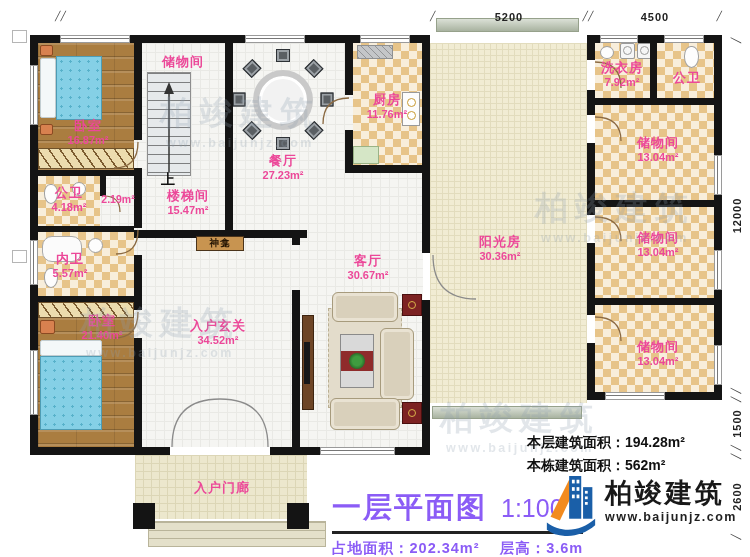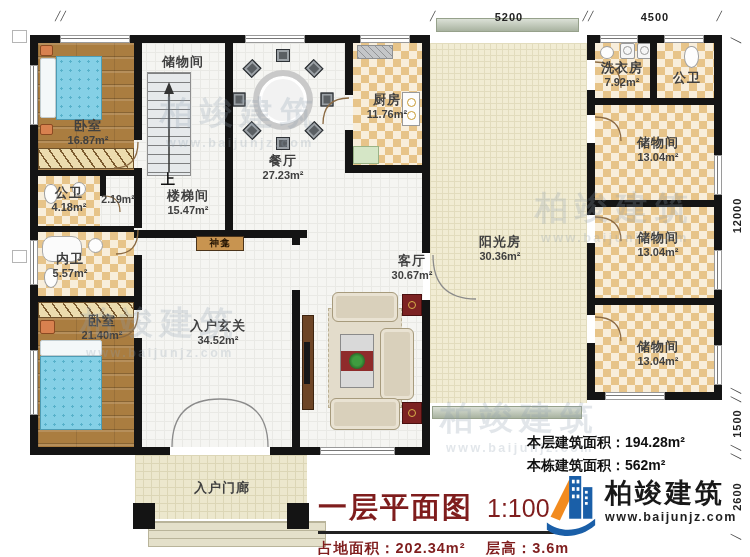--- a/index.html
+++ b/index.html
@@ -30,21 +30,21 @@
   .eave{background:#b7c2ae;border:1px solid #96a18b;
     background-image:linear-gradient(to bottom,rgba(255,255,255,.5),rgba(0,0,0,.08));}
 
   
   .wall{position:absolute;background:#141414;z-index:4;}
   .hwin{position:absolute;z-index:5;background:linear-gradient(to bottom,#ffffff 0 3px,#777 3px 4px,#ffffff 4px 8px);box-shadow:inset 0 0 0 1px #9a9a9a;}
   .vwin{position:absolute;z-index:5;background:linear-gradient(to right,#ffffff 0 3px,#777 3px 4px,#ffffff 4px 8px);box-shadow:inset 0 0 0 1px #9a9a9a;}
   .cmark{position:absolute;width:15px;height:13px;background:#fff;border:1px solid #b5b5b5;z-index:2;}
 
   
-  .rlabel{position:absolute;transform:translate(-50%,-50%);text-align:center;z-index:6;color:#404040;white-space:nowrap;line-height:1.15;}
+  .rlabel{position:absolute;transform:translate(-50%,-50%);text-align:center;z-index:6;color:#ec4899;white-space:nowrap;line-height:1.15;}
   .rname{font-size:13px;font-weight:bold;letter-spacing:1px;}
   .rarea{font-size:11px;font-weight:bold;}
   .small-area{font-size:10.5px;font-weight:bold;}
   .uplabel{position:absolute;transform:translate(-50%,-50%);font-size:14px;font-weight:bold;color:#111;z-index:6;}
   .shrine{position:absolute;left:196px;top:236px;width:48px;height:15px;background:#c89450;border:1px solid #4a331a;
     color:#241503;font-size:9.5px;font-weight:bold;display:flex;align-items:center;justify-content:center;z-index:6;letter-spacing:1px;}
 
   
   .dim{position:absolute;display:flex;align-items:center;font-size:11px;font-weight:bold;color:#222;z-index:8;height:15px;}
   .dim .lbl{flex:1;text-align:center;letter-spacing:1px;}
@@ -78,21 +78,21 @@
   .sidetable{background:#7c2222;border:1px solid #4a0f0f;display:flex;align-items:center;justify-content:center;}
   .sidetable::after{content:"";width:6px;height:6px;border:1px solid #d9b24a;border-radius:50%;}
   .tvcab{background:#6d4526;border:1px solid #3d2410;}
   .tvset{background:#17181a;}
   .column{position:absolute;background:#141414;z-index:4;}
   .steps{position:absolute;background:#e4e0ca;border:1px solid #b9b49a;
     background-image:repeating-linear-gradient(to bottom,#b9b49a 0 1px,transparent 1px 8px);z-index:1;}
 
   
   .stats{position:absolute;z-index:8;font-size:14px;font-weight:bold;color:#111;white-space:nowrap;}
-  .titleblock{position:absolute;left:318px;top:488px;z-index:8;color:#7f1d1d;}
+  .titleblock{position:absolute;left:332px;top:488px;z-index:8;color:#8b5cf6;}
   .titlerow{display:flex;align-items:baseline;gap:14px;border-bottom:3px solid #222;padding-bottom:3px;}
   .title{font-size:29px;font-weight:bold;letter-spacing:2px;}
   .scale{font-size:25px;font-weight:500;}
   .subrow{margin-top:5px;font-size:14.5px;font-weight:bold;letter-spacing:1px;}
   .logo{position:absolute;left:545px;top:468px;display:flex;align-items:center;gap:8px;z-index:8;}
   .logoname{font-size:27px;font-weight:900;color:#181818;letter-spacing:3px;line-height:1;}
   .logourl{font-size:12.5px;font-weight:bold;color:#1f1f1f;letter-spacing:1.5px;margin-top:3px;}
   .wm{position:absolute;transform:translate(-50%,-50%);text-align:center;color:#8fa0b0;opacity:.25;z-index:7;pointer-events:none;white-space:nowrap;}
   .wm-main{font-size:33px;font-weight:900;letter-spacing:7px;}
   .wm-sub{font-size:12.5px;font-weight:bold;letter-spacing:2.5px;}
@@ -309,21 +309,21 @@
     <div class="rarea">5.57m²</div>
   </div>
   <div class="rlabel" style="left:102px;top:328px;">
     <div class="rname">卧室</div>
     <div class="rarea">21.40m²</div>
   </div>
   <div class="rlabel" style="left:218px;top:333px;">
     <div class="rname">入户玄关</div>
     <div class="rarea">34.52m²</div>
   </div>
-  <div class="rlabel" style="left:368px;top:268px;margin-left:44px;">
+  <div class="rlabel" style="left:368px;top:268px;">
     <div class="rname">客厅</div>
     <div class="rarea">30.67m²</div>
   </div>
   <div class="rlabel" style="left:500px;top:249px;">
     <div class="rname">阳光房</div>
     <div class="rarea">30.36m²</div>
   </div>
   <div class="rlabel" style="left:622px;top:75px;">
     <div class="rname">洗衣房</div>
     <div class="rarea">7.92m²</div>

